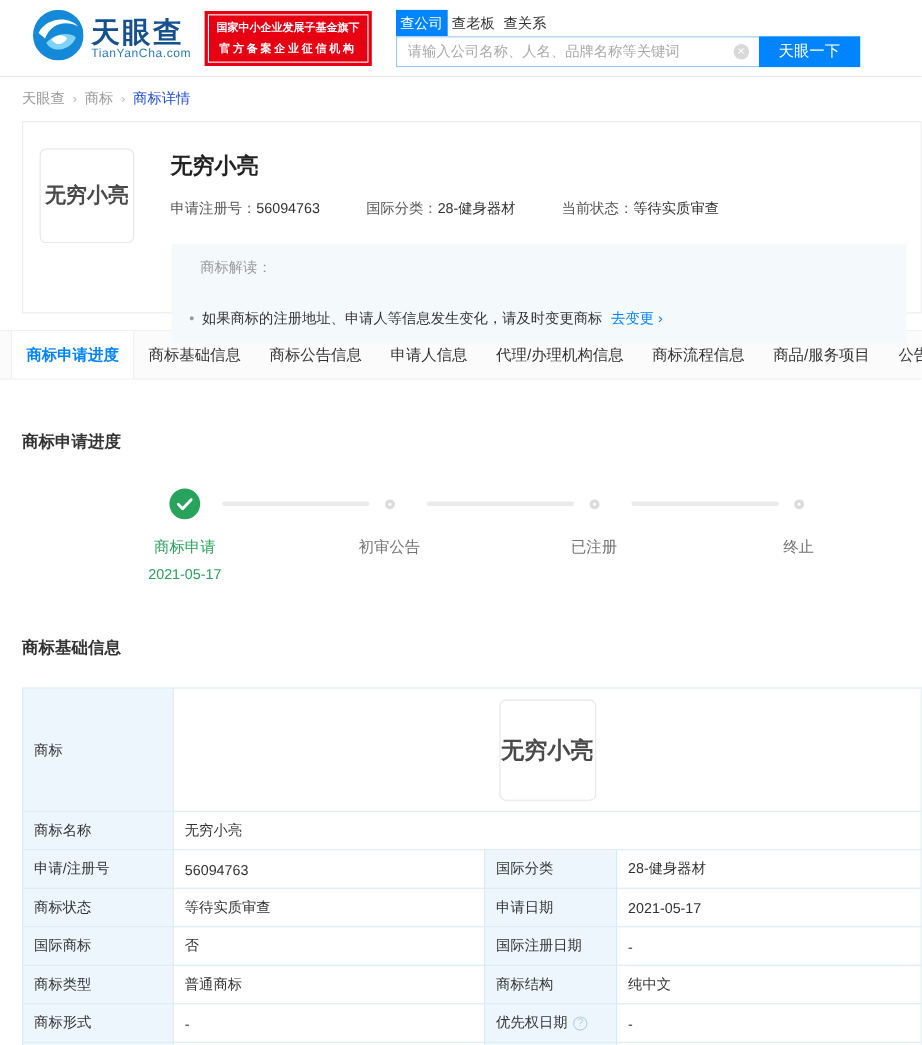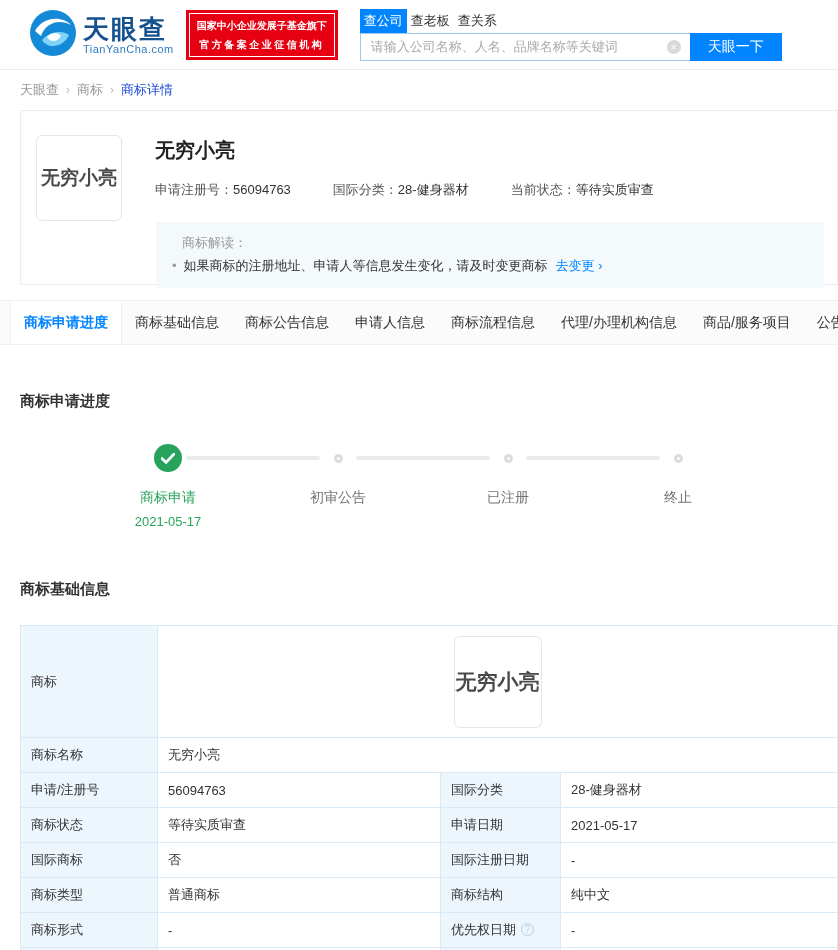--- a/index.html
+++ b/index.html
@@ -47,36 +47,36 @@
     color:#4a4a4a; background:#fff; flex-shrink:0; }
   .card-info { margin-left:33px; padding-top:2px; }
   .tm-title { font-size:20px; font-weight:bold; color:#222; }
   .tm-fields { margin-top:17px; font-size:13px; display:flex; }
   .field { margin-right:42px; white-space:nowrap; }
   .f-label { color:#555; }
   .f-value { color:#333; }
   .interp-box { position:absolute; left:135px; top:111px; width:668px; background:#f4f9fc;
     padding:12px 16px 13px 16px; font-size:13px; }
   .interp-title { color:#999; margin-left:10px; }
-  .interp-line { margin-top:5px; color:#333; }
+  .interp-line { margin-top:29px; color:#333; }
   .interp-bullet { color:#999; margin-right:7px; }
   .interp-link { color:#0084ff; margin-left:8px; cursor:pointer; }
   .interp-arrow { font-size:13px; }
 
   
   .tabbar { margin-top:15px; height:45px; background:#fbfbfb; border-top:1px solid #f0f0f0;
     border-bottom:1px solid #f0f0f0; display:flex; padding-left:10px; width:1160px; }
   .tab { line-height:43px; padding:0 13px; font-size:14px; color:#333; cursor:pointer; white-space:nowrap; }
   .tab.active { background:#fff; color:#0084ff; font-weight:bold;
     border-left:1px solid #f0f0f0; border-right:1px solid #f0f0f0; }
 
   
   .sec-heading { font-size:15px; font-weight:bold; color:#333; }
   .progress-section { padding:47px 0 0 20px; }
-  .stepper { margin-top:33px; display:flex; padding-left:63px; }
+  .stepper { margin-top:33px; display:flex; padding-left:63px;gap:16px; }
   .step { width:170px; text-align:center; position:relative; }
   .connector { position:absolute; height:4px; background:#ebebeb; top:12px;
     left:calc(-50% + 18px); width:calc(100% - 36px); border-radius:2px; }
   .circle-wrap { height:28px; display:flex; justify-content:center; align-items:center;
     position:relative; z-index:1; }
   .c-done { width:28px; height:28px; border-radius:50%; background:#28a35c; display:flex;
     align-items:center; justify-content:center; }
   .c-pending { width:9px; height:9px; border:3px solid #dcdcdc; background:#fff; border-radius:50%; }
   .step-label { margin-top:17px; font-size:14px; color:#737373; }
   .step.done .step-label { color:#28a35c; }
@@ -164,22 +164,22 @@
       <span class="interp-bullet">•</span><span>如果商标的注册地址、申请人等信息发生变化，请及时变更商标</span><span class="interp-link"><span>去变更</span> <span class="interp-arrow">›</span></span>
     </div>
   </div>
 </div>
 
 <div class="tabbar">
   <span class="tab active">商标申请进度</span>
   <span class="tab">商标基础信息</span>
   <span class="tab">商标公告信息</span>
   <span class="tab">申请人信息</span>
+  <span class="tab">代理/办理机构信息</span>
   <span class="tab">商标流程信息</span>
-  <span class="tab">代理/办理机构信息</span>
   <span class="tab">商品/服务项目</span>
   <span class="tab">公告信息</span>
 </div>
 
 <div class="progress-section">
   <div class="sec-heading">商标申请进度</div>
   <div class="stepper">
     <div class="step done">
       <div class="circle-wrap">
         <div class="c-done">

